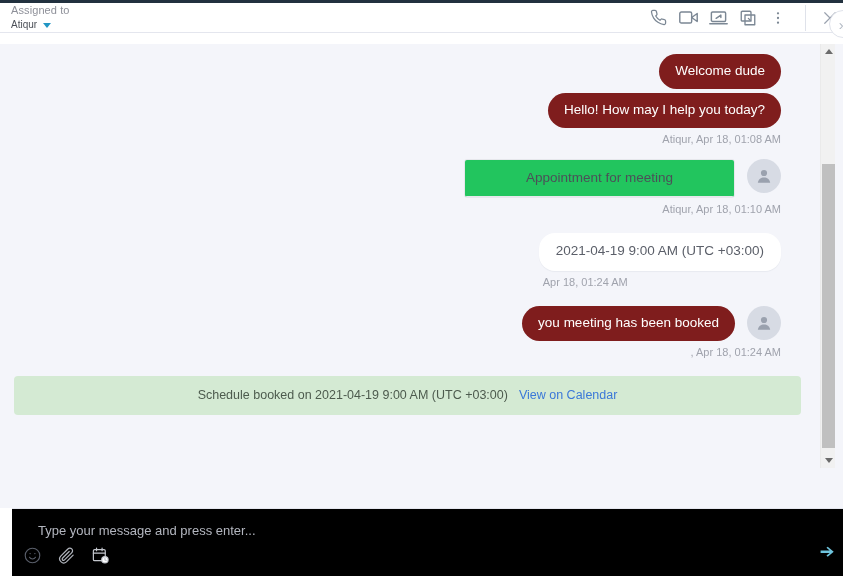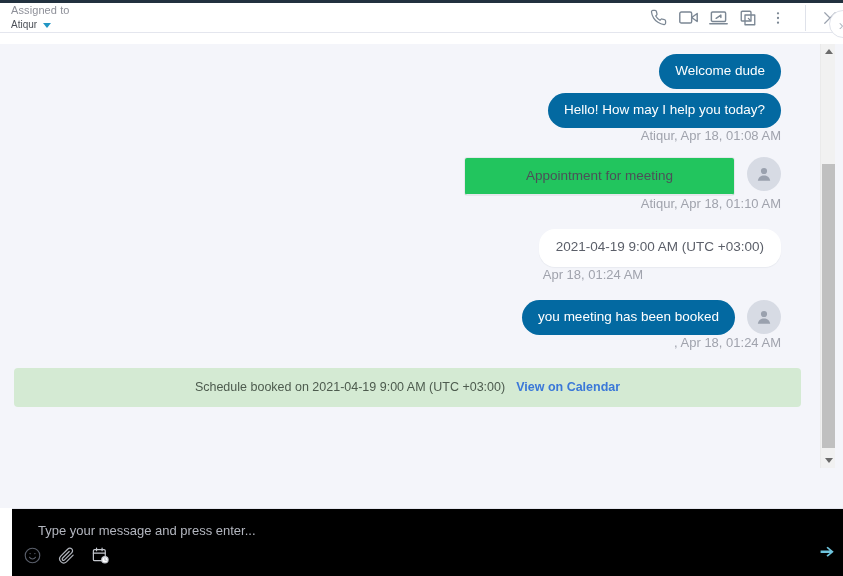--- a/index.html
+++ b/index.html
@@ -139,43 +139,44 @@
     position: relative;
     padding: 10px 62px 10px 14px;
     box-sizing: border-box;
   }
 
   .row { display: flex; width: 100%; }
   .row.out { justify-content: flex-end; }
   .row.in  { justify-content: flex-end; }
 
   .bubble-out {
-    background: #0369a1;
+    background: #7f1d1d;
     color: #ffffff;
     font-size: 13.5px;
     border-radius: 18px;
     padding: 9px 16px 10px 16px;
     max-width: 430px;
     line-height: 1.2;
     white-space: nowrap;
   }
   .bubble-in {
     background: #ffffff;
     color: #5b5f69;
     font-size: 13.5px;
     border-radius: 16px;
     padding: 10px 17px 11px 17px;
     line-height: 1.2;
     white-space: nowrap;
     box-shadow: 0 1px 1px rgba(20,30,60,.05);
   }
 
   .stamp {
-    font-size: 13px;
+    font-size: 11px;
     color: #a0a3ad;
+    margin-top: 5px;
   }
   .stamp.right { text-align: right; padding-right: 0px; }
   .stamp.left  { text-align: left; padding-left: 4px; }
 
   .gap-4 { height: 4px; }
   .gap-14 { height: 14px; }
   .gap-18 { height: 18px; }
 
   
   .avatar {
@@ -229,21 +230,20 @@
     text-align: center;
     font-size: 12.5px;
     color: #4d5b4e;
     padding: 12px 10px 13px 10px;
     box-sizing: border-box;
   }
   .notice-link {
     color: #3b78d8;
     margin-left: 11px;
     cursor: pointer;
-    font-weight: bold;
   }
 
   
   .scrollbar {
     position: absolute;
     top: 44px;
     right: 8px;
     width: 15px;
     height: 424px;
     background: #f1f1f1;

